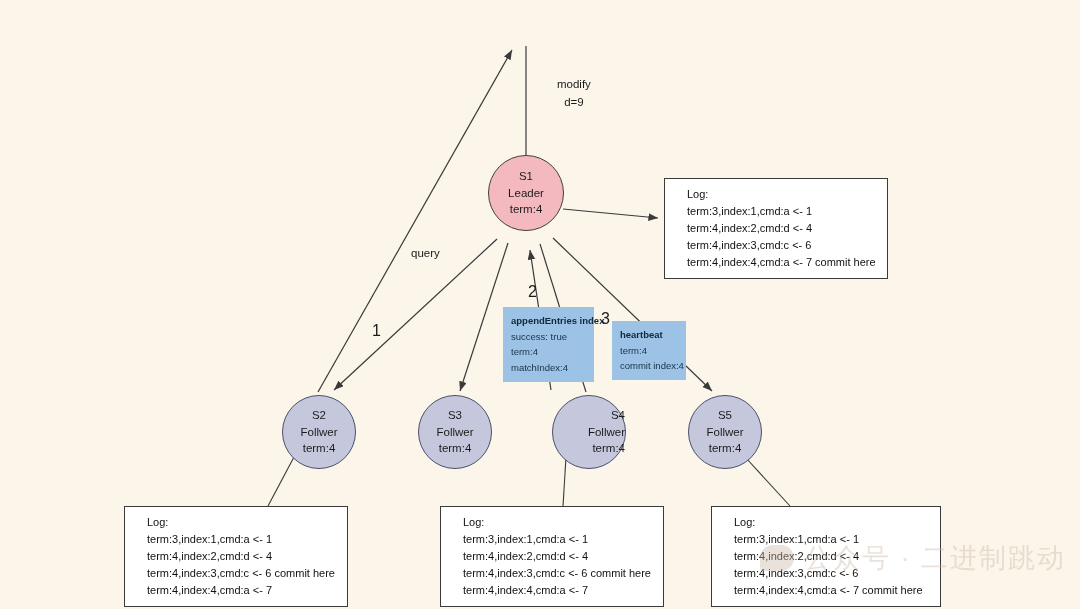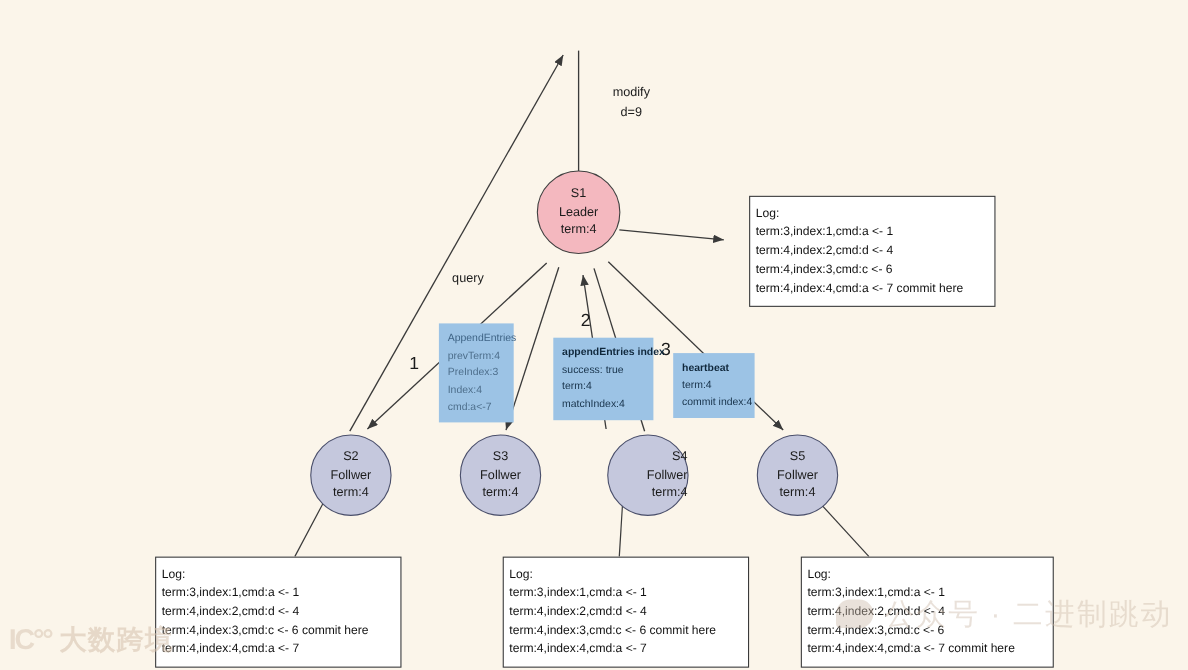--- a/index.html
+++ b/index.html
@@ -72,26 +72,25 @@
   #node-s3 { left: 418px; top: 395px; }
   #node-s4 { left: 552px; top: 395px; align-items: flex-end; }
   #node-s5 { left: 688px; top: 395px; }
 
   
   .log-box {
     position: absolute;
     background: #ffffff;
     border: 1px solid #3a3a3a;
     box-sizing: border-box;
-    padding: 7px 5px;
+    padding: 7px 22px;
     font-size: 11px;
     color: #111111;
     line-height: 1.55;
     white-space: nowrap;
-    margin-left: 17px;
   }
   #log-leader { left: 664px; top: 178px; width: 224px; }
   #log-s2 { left: 124px; top: 506px; width: 224px; }
   #log-s4 { left: 440px; top: 506px; width: 224px; }
   #log-s5 { left: 711px; top: 506px; width: 230px; }
 
   
   .msg-box {
     position: absolute;
     background: #9cc3e5;
@@ -243,27 +242,20 @@
     <div>Follwer</div>
     <div>term:4</div>
   </div>
 
   <div class="node follower" id="node-s5">
     <div>S5</div>
     <div>Follwer</div>
     <div>term:4</div>
   </div>
 
-  <div class="msg-box" id="msg-append">
-    <div class="msg-title">AppendEntries</div>
-    <div>prevTerm:4</div>
-    <div>PreIndex:3</div>
-    <div>Index:4</div>
-    <div>cmd:a&lt;-7</div>
-  </div>
 
   <div class="msg-box" id="msg-reply">
     <div class="msg-title">appendEntries index</div>
     <div>success: true</div>
     <div>term:4</div>
     <div>matchIndex:4</div>
   </div>
 
   <div class="msg-box" id="msg-heart">
     <div class="msg-title">heartbeat</div>
@@ -296,23 +288,19 @@
   </div>
 
   <div class="log-box" id="log-s5">
     <div>Log:</div>
     <div>term:3,index:1,cmd:a &lt;- 1</div>
     <div>term:4,index:2,cmd:d &lt;- 4</div>
     <div>term:4,index:3,cmd:c &lt;- 6</div>
     <div>term:4,index:4,cmd:a &lt;- 7 commit here</div>
   </div>
 
-  <div class="wm" id="wm-left">
-    <span class="wm-mark">IC°°</span>
-    <span class="wm-text">大数跨境</span>
-  </div>
 
   <div class="wm" id="wm-right">
     <span class="wm-badge"></span>
     <span class="wm-text">公众号 · 二进制跳动</span>
   </div>
 
 </div>
 
 </body></html>

